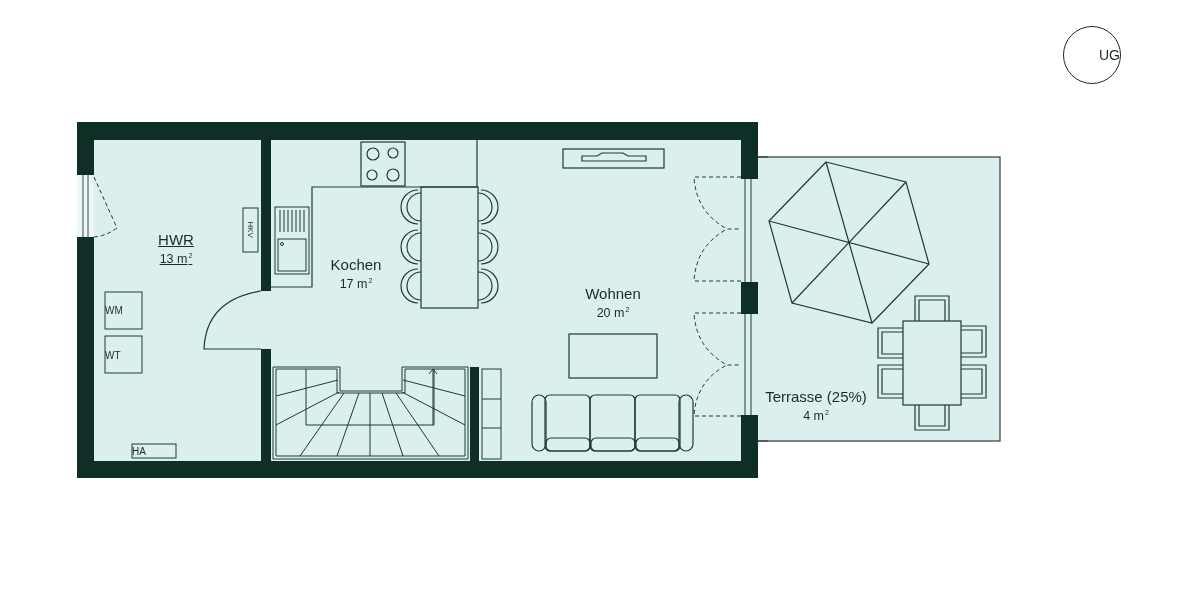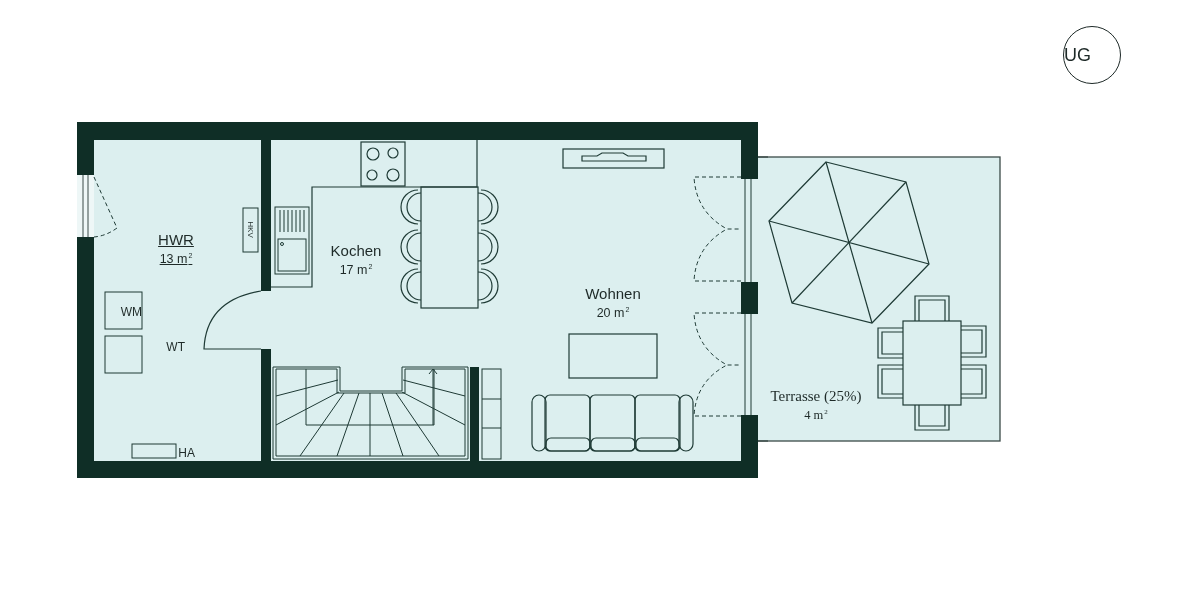--- a/index.html
+++ b/index.html
@@ -4,25 +4,25 @@
 <style>
   html, body { margin: 0; padding: 0; background: #ffffff; }
   body { width: 1200px; height: 600px; position: relative; overflow: hidden;
          font-family: "Liberation Sans", sans-serif; }
   #plan { position: absolute; left: 0; top: 0; }
   .lbl { position: absolute; color: #1e2a28; text-align: center; white-space: nowrap;
          font-family: "Liberation Sans", sans-serif; }
   .room-name { font-size: 15px; line-height: 17px; }
   .room-area { font-size: 12.5px; line-height: 15px; }
   .room-area sup { font-size: 7px; vertical-align: 5px; margin-left: 1px; }
-  .appl { font-size: 12px; color: #1e2a28; position: absolute; text-align: right; }
+  .appl { font-size: 10px; color: #1e2a28; position: absolute; text-align: left; }
   .floor-badge { position: absolute; left: 1063px; top: 26px; width: 58px; height: 58px;
                  border: 1.5px solid #1e2a28; border-radius: 50%; box-sizing: border-box;
-                 display: flex; align-items: center; justify-content: flex-start;
-                 font-size: 18px; color: #1e2a28; }
+                 display: flex; align-items: center; justify-content: flex-end;
+                 font-size: 14px; color: #1e2a28; }
   .hkv { position: absolute; font-size: 8px; transform: rotate(90deg); color: #1e2a28; }
 </style>
 </head>
 <body>
 
 <svg id="plan" width="1200" height="600" viewBox="0 0 1200 600" xmlns="http://www.w3.org/2000/svg">
 
   <g>
     <rect x="752" y="157" width="248" height="284" fill="#dcefef" stroke="#3b4b48" stroke-width="1.3"></rect>
   </g>
@@ -186,29 +186,29 @@
 </svg>
 
 <div class="floor-badge">
   <span>UG</span>
 </div>
 
 <div class="lbl" style="left:136px; top:231px; width:80px;text-decoration:underline;">
   <div class="room-name">HWR</div>
   <div class="room-area"><span>13 m</span><sup>2</sup></div>
 </div>
-<div class="lbl" style="left:316px; top:242px; width:80px;">
+<div class="lbl" style="left:316px; top:256px; width:80px;">
   <div class="room-name">Kochen</div>
   <div class="room-area"><span>17 m</span><sup>2</sup></div>
 </div>
 <div class="lbl" style="left:573px; top:242px; width:80px;margin-top:43px;">
   <div class="room-name">Wohnen</div>
   <div class="room-area"><span>20 m</span><sup>2</sup></div>
 </div>
-<div class="lbl" style="left:754px; top:388px; width:124px;font-family:Liberation Serif, serif;">
+<div class="lbl" style="left:754px; top:388px; width:124px;">
   <div class="room-name">Terrasse (25%)</div>
   <div class="room-area"><span>4 m</span><sup>2</sup></div>
 </div>
 
 <div class="appl" style="left:105px; top:305px; width:37px;">WM</div>
-<div class="appl" style="left:105px; top:340px; width:37px;margin-left:43px;">WT</div>
+<div class="appl" style="left:105px; top:350px; width:37px;">WT</div>
 <div class="appl" style="left:132px; top:446px; width:63px;">HA</div>
 <div class="hkv" style="left:238px; top:225px; width:24px; text-align:center;">HKV</div>
 
 </body></html>

